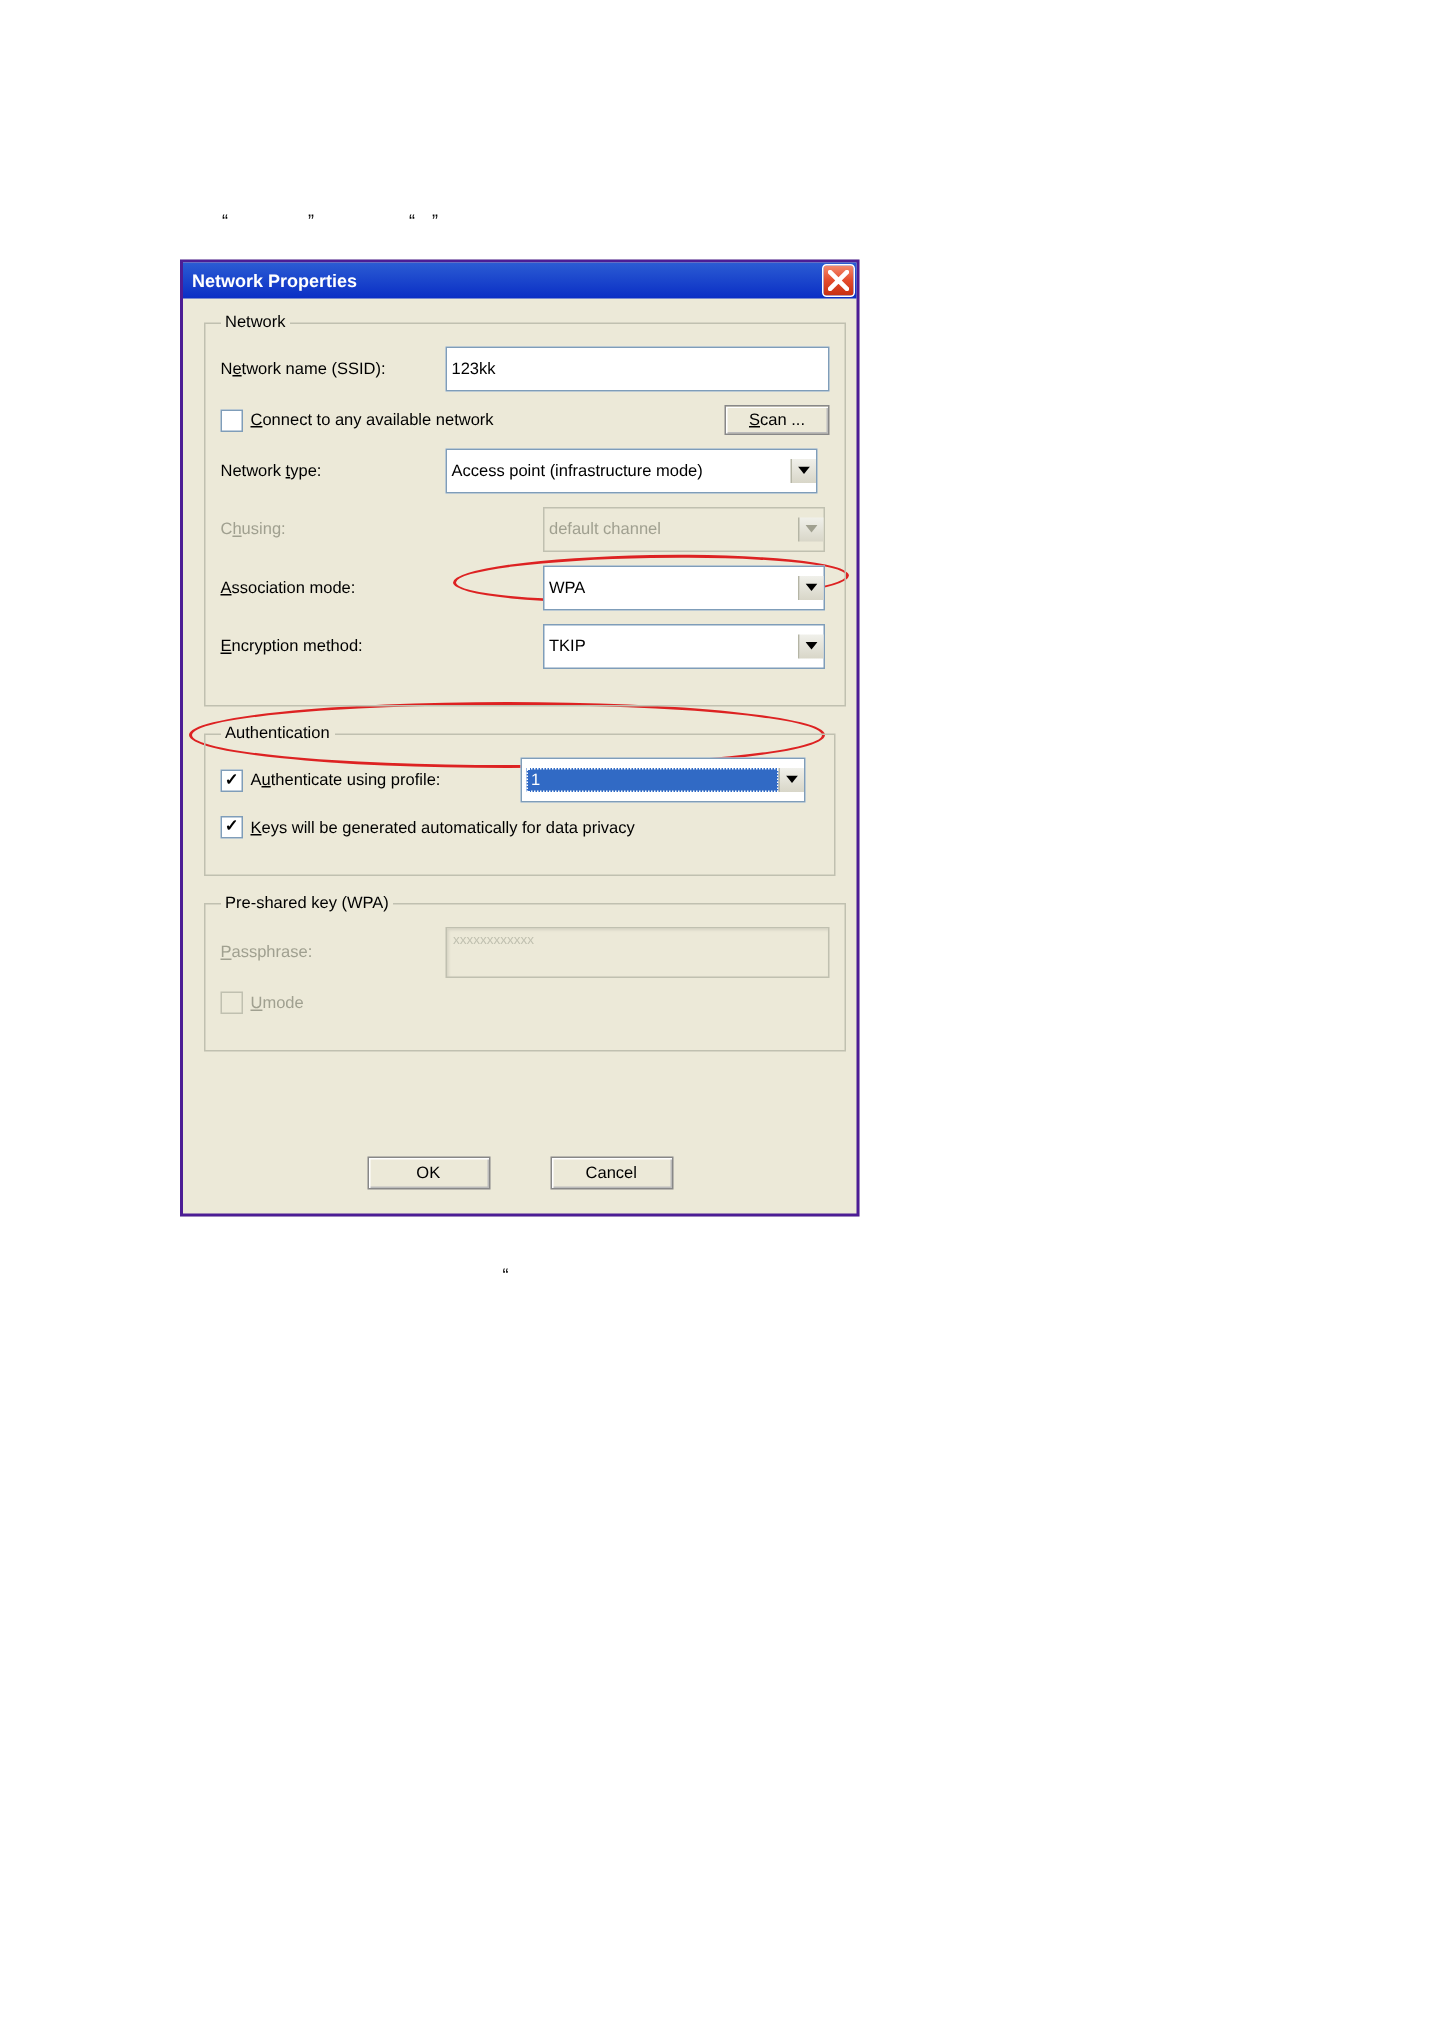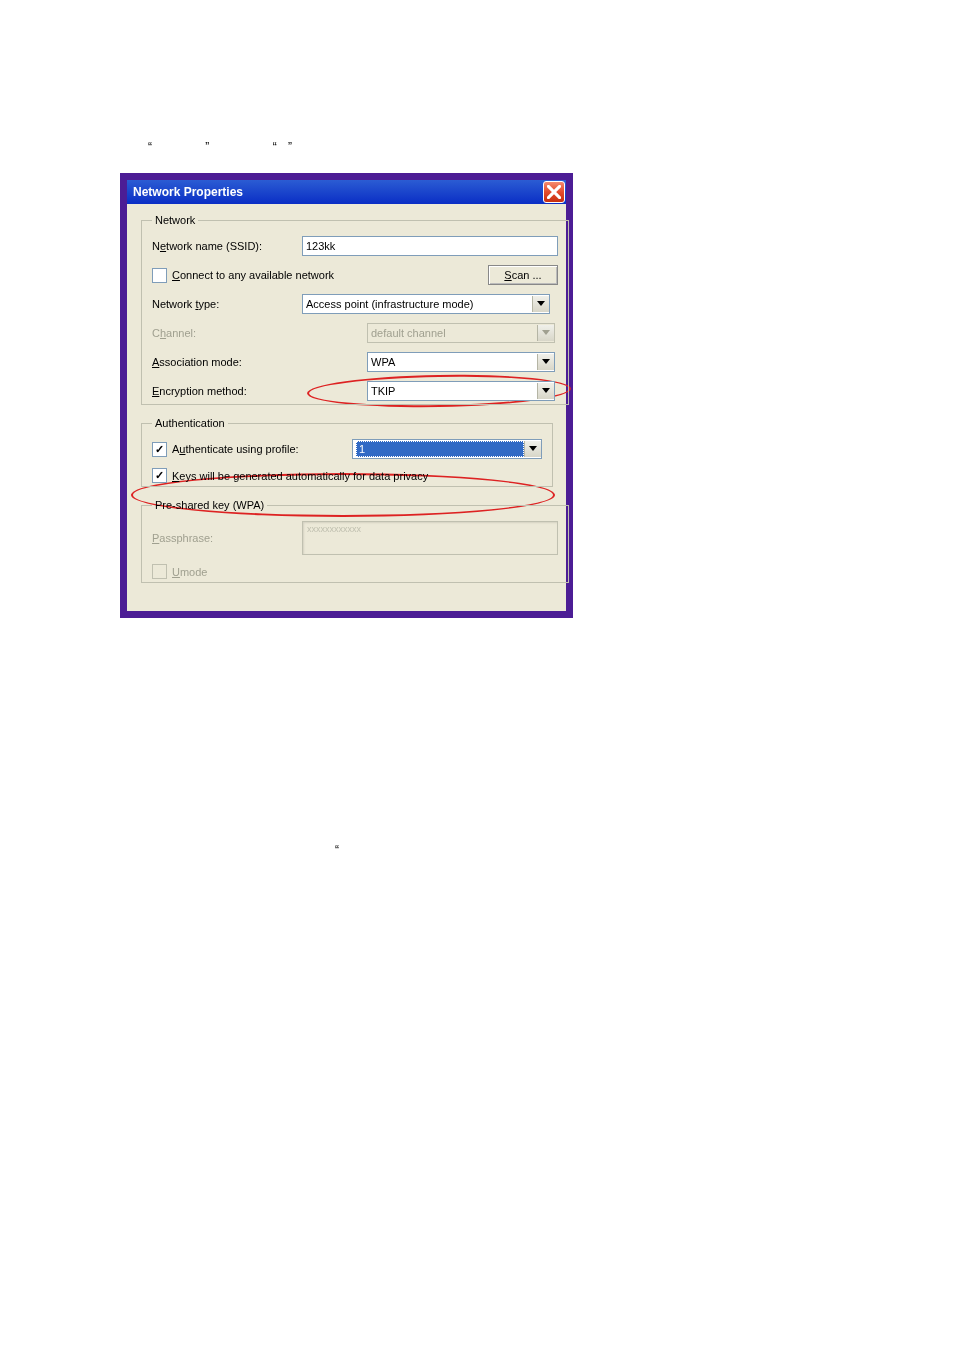--- a/index.html
+++ b/index.html
@@ -18,21 +18,21 @@
     font-size: 12px;
     color: #000;
     letter-spacing: 0;
   }
   .quotes span { display: inline-block; }
   .dialog {
     position: absolute;
     top: 173px;
     left: 120px;
     width: 453px;
-    border: 7px solid #4c1d95;
+    border: 2px solid #4c1d95;
     background: #ece9d8;
     box-sizing: border-box;
   }
   .titlebar {
     height: 24px;
     background: linear-gradient(to bottom, #2b5cd3 0%, #0a2ec5 100%);
     color: #fff;
     display: flex;
     align-items: center;
     justify-content: space-between;
@@ -54,21 +54,21 @@
     justify-content: center;
     box-sizing: border-box;
   }
   .close-btn svg { width: 14px; height: 14px; }
   .content {
     padding: 10px 14px 16px 14px;
   }
   fieldset {
     border: 1px solid #c0c0b0;
     margin: 0 0 12px 0;
-    padding: 10px 10px 3px 10px;
+    padding: 10px 10px 24px 10px;
     position: relative;
   }
   legend {
     font-size: 11px;
     color: #000;
     padding: 0 3px;
   }
   .row {
     display: flex;
     align-items: center;
@@ -78,21 +78,21 @@
   }
   .row:last-child { margin-bottom: 0; }
   .lbl {
     width: 130px;
     flex-shrink: 0;
     color: #000;
   }
   .lbl.disabled { color: #a0a090; }
   .underline { text-decoration: underline; }
   input[type=text].field, .dropdown, .sel {
-    height: 20px;
+    height: 30px;
     border: 1px solid #7f9db9;
     background: #fff;
     font-size: 11px;
     padding: 0 3px;
     box-sizing: border-box;
   }
   input[type=text].field { width: 256px; }
   .btn {
     height: 20px;
     min-width: 70px;
@@ -241,21 +241,21 @@
           <span class="dd-text">Access point (infrastructure mode)</span>
           <span class="dd-btn">
               <svg viewBox="0 0 8 6">
                 <path d="M0 0 L8 0 L4 5 Z" fill="#000"></path>
               </svg>
             </span>
         </div>
       </div>
 
       <div class="row">
-        <span class="lbl disabled"><span>C</span><span class="underline">h</span><span>annel:</span></span>
+        <span class="lbl disabled"><span>C</span><span class="underline">h</span><span>using:</span></span>
         <div class="dropdown med indent disabled">
           <span class="dd-text">default channel</span>
           <span class="dd-btn disabled">
               <svg viewBox="0 0 8 6">
                 <path d="M0 0 L8 0 L4 5 Z" fill="#a0a090"></path>
               </svg>
             </span>
         </div>
       </div>
 
@@ -313,17 +313,21 @@
         <span class="lbl disabled"><span></span><span class="underline">P</span><span>assphrase:</span></span>
         <div class="passbox">xxxxxxxxxxxx</div>
       </div>
 
       <div class="chk-row" style="margin-bottom:0">
         <span class="chk disabled"></span>
         <span class="disabled" style="color:#a0a090"><span></span><span class="underline">U</span><span>mode</span></span>
       </div>
     </fieldset>
 
+    <div class="buttons">
+      <button class="btn">OK</button>
+      <button class="btn">Cancel</button>
+    </div>
 
   </div>
 </div>
 
 <div class="midquote">“</div>
 
 </body></html>

